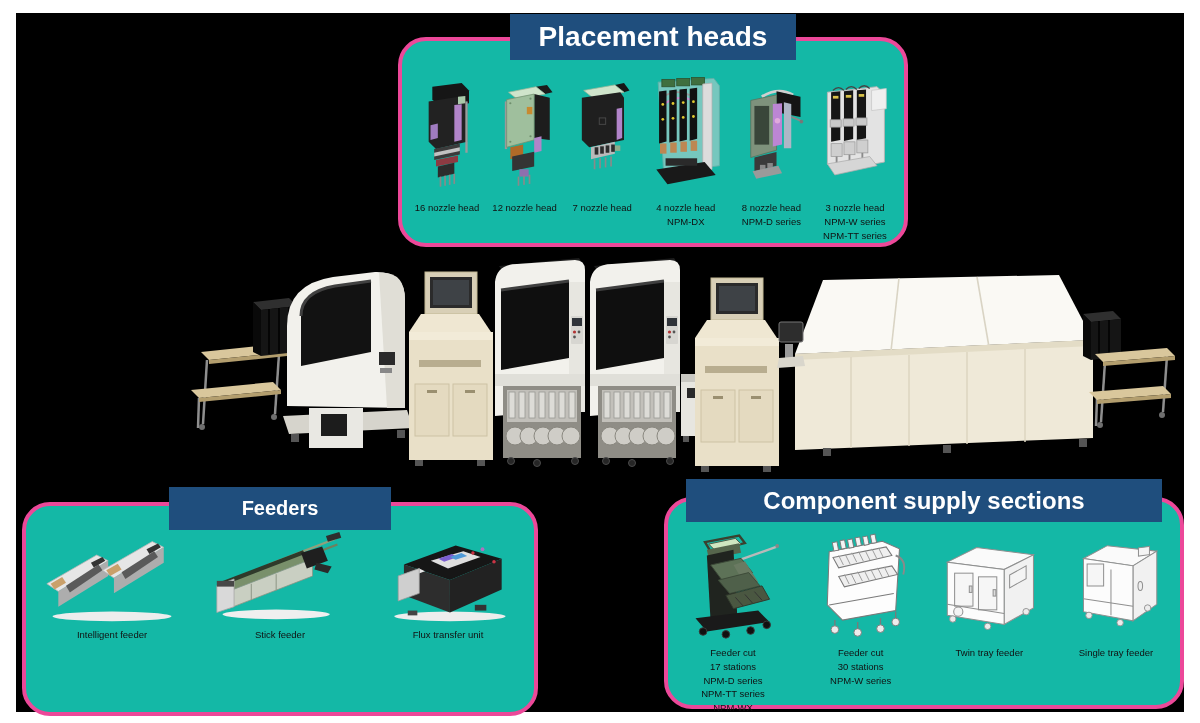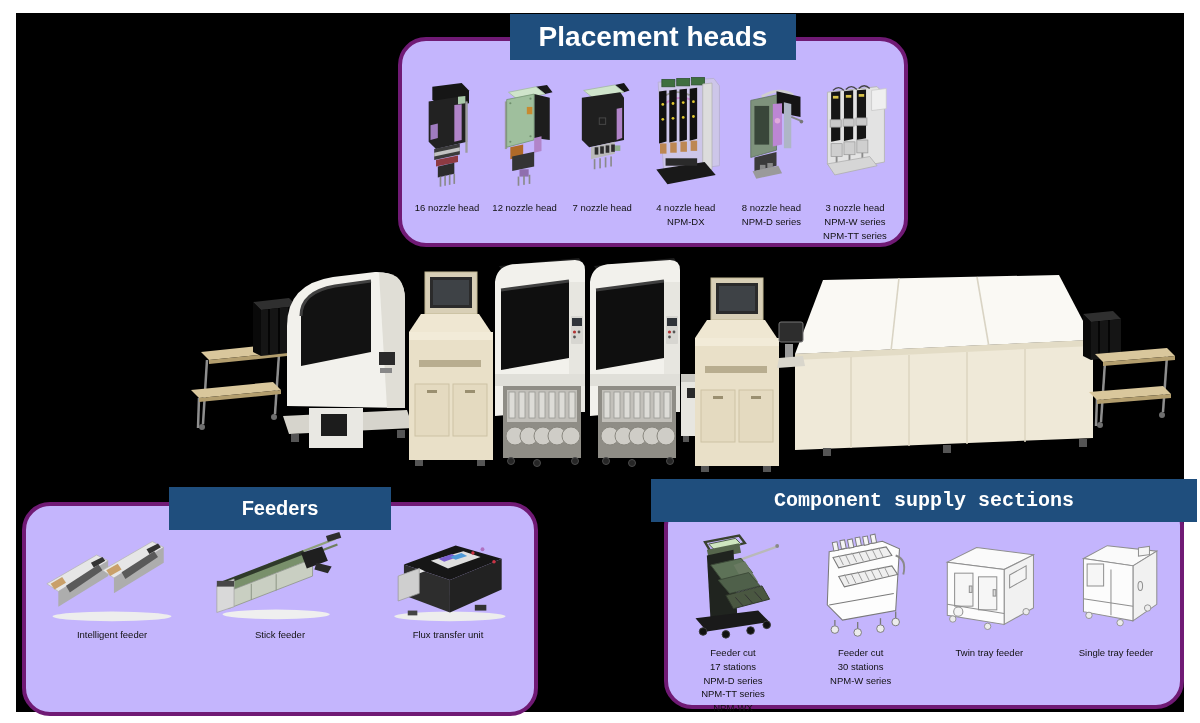--- a/index.html
+++ b/index.html
@@ -1,41 +1,41 @@
 <!DOCTYPE html>
 <html><head>
 <meta charset="utf-8">
 <style>
   html,body{margin:0;padding:0;background:#fff;}
   .page{position:relative;width:1200px;height:723px;background:#ffffff;overflow:hidden;
         font-family:"Liberation Sans",sans-serif;}
   .canvas{position:absolute;left:16px;top:13px;width:1168px;height:699px;background:#000;z-index:1;}
   .line-svg{position:absolute;left:183px;top:256px;width:995px;height:218px;z-index:2;}
-  .panel{position:absolute;background:#c4b5fd;border:4px solid #701a75;border-radius:28px;
+  .panel{position:absolute;background:#14b8a6;border:4px solid #ec4899;border-radius:28px;
          box-sizing:border-box;z-index:3;}
   .banner{position:absolute;left:50%;transform:translateX(-50%);background:#1f4e7d;color:#fff;
           font-weight:bold;text-align:center;z-index:4;display:flex;align-items:center;
           justify-content:center;white-space:nowrap;}
   .items{position:absolute;left:0;right:0;display:flex;justify-content:space-between;}
   .item{display:flex;flex-direction:column;align-items:center;}
   .iconbox{display:flex;align-items:flex-end;justify-content:center;}
   .lbl{text-align:center;font-size:9.5px;color:#111;line-height:1.45;margin-top:4px;}
   
   #panel-heads{left:398px;top:37px;width:510px;height:210px;}
   #panel-heads .banner{top:-27px;width:286px;height:46px;font-size:28px;}
   #panel-heads .items{top:30px;padding:0 12px;}
   #panel-heads .iconbox{height:126px;}
   
   #panel-feeders{left:22px;top:502px;width:516px;height:214px;}
   #panel-feeders .banner{top:-19px;width:222px;height:43px;font-size:20px;}
   #panel-feeders .items{top:24px;padding:0 16px;}
   #panel-feeders .iconbox{height:94px;}
   
   #panel-supply{left:664px;top:497px;width:520px;height:212px;}
-  #panel-supply .banner{top:-22px;width:546px;height:43px;font-size:20px;font-family:Liberation Mono, monospace;}
+  #panel-supply .banner{top:-22px;width:476px;height:43px;font-size:24px;}
   #panel-supply .items{top:26px;padding:0 10px;}
   #panel-supply .iconbox{height:114px;}
   #panel-supply .lbl{margin-top:5px;}
 </style>
 </head>
 <body>
 
 <div class="page">
   <div class="canvas"></div>
 

